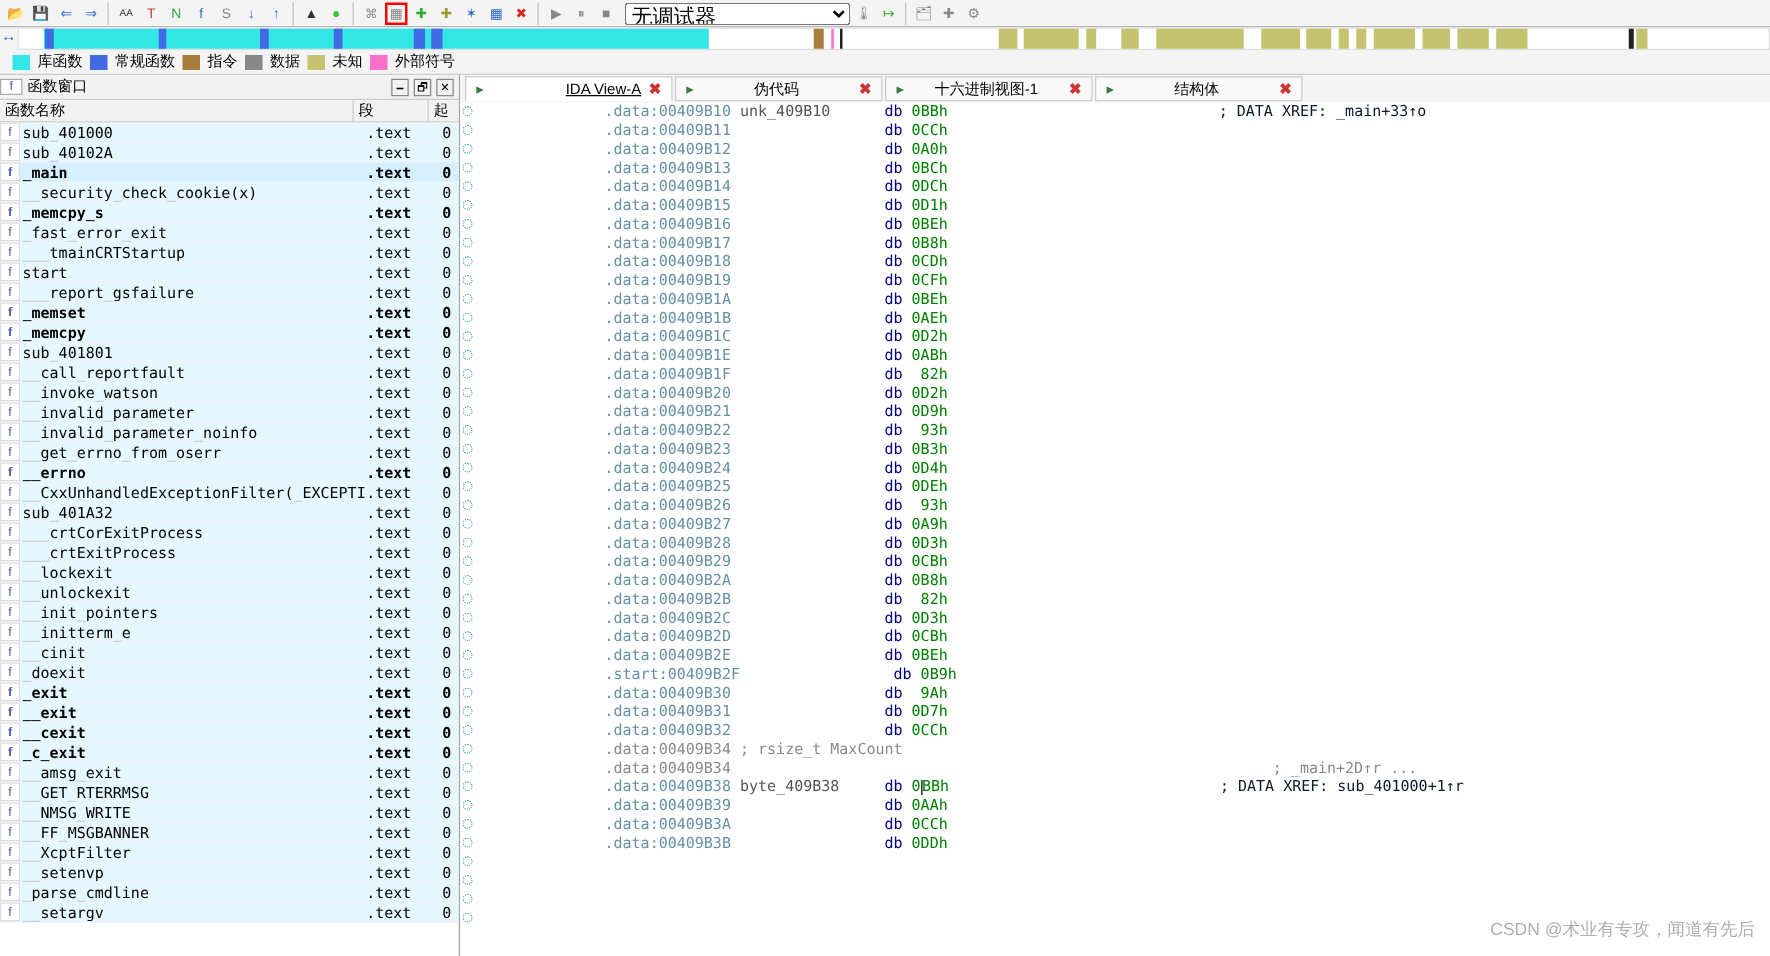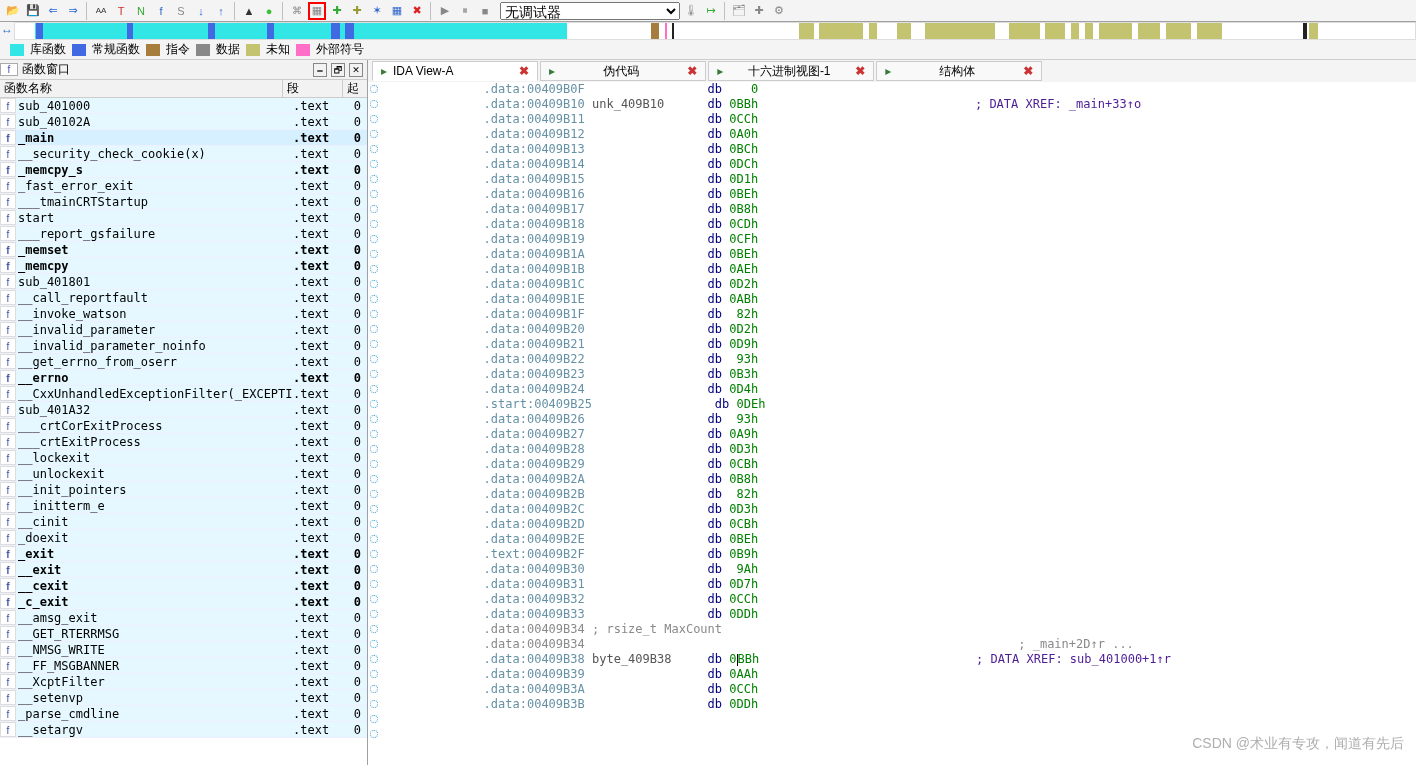--- a/index.html
+++ b/index.html
@@ -1,20 +1,20 @@
 <!DOCTYPE html>
 <html><head>
 <meta charset="utf-8">
 <style>
   * { box-sizing: border-box; margin: 0; padding: 0; }
   body { font-family: "SimSun",Arial,sans-serif; font-size: 12px; background: #f0f0f0; overflow: hidden; width: 1416px; height: 765px; position: relative; }
   .toolbar { height: 22px; background: #f4f4f4; border-bottom: 1px solid #a0a0a0; display: flex; align-items: center; padding: 0 4px; gap: 2px; }
   .tbtn { width: 18px; height: 18px; display: inline-flex; align-items: center; justify-content: center; border: 1px solid transparent; cursor: pointer; font-size: 11px; }
   .tsep { width: 2px; height: 18px; border-left: 1px solid #c0c0c0; margin: 0 2px; }
-  .debugger-combo { width: 180px; height: 18px; font-size: 14px; margin-left: 4px; }
+  .debugger-combo { width: 180px; height: 18px; font-size: 17px; margin-left: 4px; }
   .tbtn.highlighted { border: 2px solid red; }
 
   .navbar { height: 18px; background: #f4f4f4; display: flex; align-items: stretch; position: relative; }
   .nav-space { position: relative; flex: 1; background: #fff; border: 1px solid #ddd; }
   .nav-block { position: absolute; top: 0; bottom: 0; }
   .nav-cyan { background: #33e6e6; }
   .nav-olive { background: #c4c470; }
   .nav-brown { background: #a67d3d; }
   .nav-pink { background: #ff6ec7; }
   .nav-black { background: #222; }
@@ -53,21 +53,21 @@
 
   .disasm { flex: 1; overflow: auto; font-family: Consolas, monospace; font-size: 12px; background: #fff; position: relative; }
   .dline { white-space: pre; height: 15px; line-height: 15px; }
   .guttercol { position: absolute; left: 0; top: 0; bottom: 0; width: 12px; }
   .gutterdot { width: 8px; height: 8px; border: 1px dotted #39c; border-radius: 50%; position: absolute; left: 2px; }
   .addr { color: #6691a5; }
   .mnem { color: #000080; }
   .hex  { color: #008000; }
   .ident { color: #555555; }
   .comment { color: #8a8a8a; }
-  .commentblue { color: #4c1d95; }
+  .commentblue { color: #0f172a; }
   .caret { background: #000; color: #000; display:inline-block; width:1px; height:12px; vertical-align:middle;}
   .watermark { position: absolute; right: 12px; bottom: 12px; color: rgba(120,120,120,.6); font-size: 14px; pointer-events:none;}
 </style>
 </head>
 <body>
 
 <div class="toolbar" id="toolbar">
     <span class="tbtn" style="color: rgb(202, 166, 61);">📂</span>
     <span class="tbtn" style="color: rgb(58, 106, 223);">💾</span>
     <span class="tbtn" style="color: rgb(46, 106, 209);">⇐</span>
@@ -407,21 +407,21 @@
           <span class="frow-seg">.text</span>
           <span class="frow-r">0</span>
         </div>
       </div>
   </div>
 
   <div class="content">
     <div class="tabs" id="tabs">
         <div class="tab active">
           <span class="tab-ico">▸</span>
-          <span style="min-width: 120px; text-align: left;">IDA View-A</span>
+          <span style="min-width: 120px; text-align: right; text-decoration: underline;">IDA View-A</span>
           <span class="tab-close">✖</span>
         </div>
         <div class="tab">
           <span class="tab-ico">▸</span>
           <span style="min-width: 120px; text-align: center;">伪代码</span>
           <span class="tab-close">✖</span>
         </div>
         <div class="tab">
           <span class="tab-ico">▸</span>
           <span style="min-width: 120px; text-align: center;">十六进制视图-1</span>
@@ -473,56 +473,54 @@
           <div class="gutterdot" style="top: 528px;"></div>
           <div class="gutterdot" style="top: 543px;"></div>
           <div class="gutterdot" style="top: 558px;"></div>
           <div class="gutterdot" style="top: 573px;"></div>
           <div class="gutterdot" style="top: 588px;"></div>
           <div class="gutterdot" style="top: 603px;"></div>
           <div class="gutterdot" style="top: 618px;"></div>
           <div class="gutterdot" style="top: 633px;"></div>
           <div class="gutterdot" style="top: 648px;"></div>
         </div>
-    <div class="dline"><span class="addr">                .data:00409B0F</span> <span class="ident"></span>                <span class="mnem">db</span> <span class="hex">   0</span></div>
         <div class="dline"><span class="addr">                .data:00409B10</span> <span class="ident">unk_409B10</span>      <span class="mnem">db</span> <span class="hex">0BBh</span>                              <span class="commentblue">; DATA XREF: _main+33↑o</span></div>
         <div class="dline"><span class="addr">                .data:00409B11</span> <span class="ident"></span>                <span class="mnem">db</span> <span class="hex">0CCh</span></div>
         <div class="dline"><span class="addr">                .data:00409B12</span> <span class="ident"></span>                <span class="mnem">db</span> <span class="hex">0A0h</span></div>
         <div class="dline"><span class="addr">                .data:00409B13</span> <span class="ident"></span>                <span class="mnem">db</span> <span class="hex">0BCh</span></div>
         <div class="dline"><span class="addr">                .data:00409B14</span> <span class="ident"></span>                <span class="mnem">db</span> <span class="hex">0DCh</span></div>
         <div class="dline"><span class="addr">                .data:00409B15</span> <span class="ident"></span>                <span class="mnem">db</span> <span class="hex">0D1h</span></div>
         <div class="dline"><span class="addr">                .data:00409B16</span> <span class="ident"></span>                <span class="mnem">db</span> <span class="hex">0BEh</span></div>
         <div class="dline"><span class="addr">                .data:00409B17</span> <span class="ident"></span>                <span class="mnem">db</span> <span class="hex">0B8h</span></div>
         <div class="dline"><span class="addr">                .data:00409B18</span> <span class="ident"></span>                <span class="mnem">db</span> <span class="hex">0CDh</span></div>
         <div class="dline"><span class="addr">                .data:00409B19</span> <span class="ident"></span>                <span class="mnem">db</span> <span class="hex">0CFh</span></div>
         <div class="dline"><span class="addr">                .data:00409B1A</span> <span class="ident"></span>                <span class="mnem">db</span> <span class="hex">0BEh</span></div>
         <div class="dline"><span class="addr">                .data:00409B1B</span> <span class="ident"></span>                <span class="mnem">db</span> <span class="hex">0AEh</span></div>
         <div class="dline"><span class="addr">                .data:00409B1C</span> <span class="ident"></span>                <span class="mnem">db</span> <span class="hex">0D2h</span></div>
         <div class="dline"><span class="addr">                .data:00409B1E</span> <span class="ident"></span>                <span class="mnem">db</span> <span class="hex">0ABh</span></div>
         <div class="dline"><span class="addr">                .data:00409B1F</span> <span class="ident"></span>                <span class="mnem">db</span> <span class="hex"> 82h</span></div>
         <div class="dline"><span class="addr">                .data:00409B20</span> <span class="ident"></span>                <span class="mnem">db</span> <span class="hex">0D2h</span></div>
         <div class="dline"><span class="addr">                .data:00409B21</span> <span class="ident"></span>                <span class="mnem">db</span> <span class="hex">0D9h</span></div>
         <div class="dline"><span class="addr">                .data:00409B22</span> <span class="ident"></span>                <span class="mnem">db</span> <span class="hex"> 93h</span></div>
         <div class="dline"><span class="addr">                .data:00409B23</span> <span class="ident"></span>                <span class="mnem">db</span> <span class="hex">0B3h</span></div>
         <div class="dline"><span class="addr">                .data:00409B24</span> <span class="ident"></span>                <span class="mnem">db</span> <span class="hex">0D4h</span></div>
-        <div class="dline"><span class="addr">                .start:00409B25</span> <span class="ident"></span>                <span class="mnem">db</span> <span class="hex">0DEh</span></div>
+        <div class="dline"><span class="addr">                .data:00409B25</span> <span class="ident"></span>                <span class="mnem">db</span> <span class="hex">0DEh</span></div>
         <div class="dline"><span class="addr">                .data:00409B26</span> <span class="ident"></span>                <span class="mnem">db</span> <span class="hex"> 93h</span></div>
         <div class="dline"><span class="addr">                .data:00409B27</span> <span class="ident"></span>                <span class="mnem">db</span> <span class="hex">0A9h</span></div>
         <div class="dline"><span class="addr">                .data:00409B28</span> <span class="ident"></span>                <span class="mnem">db</span> <span class="hex">0D3h</span></div>
         <div class="dline"><span class="addr">                .data:00409B29</span> <span class="ident"></span>                <span class="mnem">db</span> <span class="hex">0CBh</span></div>
         <div class="dline"><span class="addr">                .data:00409B2A</span> <span class="ident"></span>                <span class="mnem">db</span> <span class="hex">0B8h</span></div>
         <div class="dline"><span class="addr">                .data:00409B2B</span> <span class="ident"></span>                <span class="mnem">db</span> <span class="hex"> 82h</span></div>
         <div class="dline"><span class="addr">                .data:00409B2C</span> <span class="ident"></span>                <span class="mnem">db</span> <span class="hex">0D3h</span></div>
         <div class="dline"><span class="addr">                .data:00409B2D</span> <span class="ident"></span>                <span class="mnem">db</span> <span class="hex">0CBh</span></div>
         <div class="dline"><span class="addr">                .data:00409B2E</span> <span class="ident"></span>                <span class="mnem">db</span> <span class="hex">0BEh</span></div>
-        <div class="dline"><span class="addr">                .text:00409B2F</span> <span class="ident"></span>                <span class="mnem">db</span> <span class="hex">0B9h</span></div>
+        <div class="dline"><span class="addr">                .start:00409B2F</span> <span class="ident"></span>                <span class="mnem">db</span> <span class="hex">0B9h</span></div>
         <div class="dline"><span class="addr">                .data:00409B30</span> <span class="ident"></span>                <span class="mnem">db</span> <span class="hex"> 9Ah</span></div>
         <div class="dline"><span class="addr">                .data:00409B31</span> <span class="ident"></span>                <span class="mnem">db</span> <span class="hex">0D7h</span></div>
         <div class="dline"><span class="addr">                .data:00409B32</span> <span class="ident"></span>                <span class="mnem">db</span> <span class="hex">0CCh</span></div>
-        <div class="dline"><span class="addr">                .data:00409B33</span> <span class="ident"></span>                <span class="mnem">db</span> <span class="hex">0DDh</span></div>
         <div class="dline"><span class="comment">                .data:00409B34</span> <span class="comment">; rsize_t MaxCount</span></div>
         <div class="dline"><span class="comment">                .data:00409B34</span>                                                            <span class="comment">; _main+2D↑r ...</span></div>
         <div class="dline"><span class="addr">                .data:00409B38</span> <span class="ident">byte_409B38</span>     <span class="mnem">db</span> <span class="hex">0<span class="caret"></span>BBh</span>                              <span class="commentblue">; DATA XREF: sub_401000+1↑r</span></div>
         <div class="dline"><span class="addr">                .data:00409B39</span> <span class="ident"></span>                <span class="mnem">db</span> <span class="hex">0AAh</span></div>
         <div class="dline"><span class="addr">                .data:00409B3A</span> <span class="ident"></span>                <span class="mnem">db</span> <span class="hex">0CCh</span></div>
         <div class="dline"><span class="addr">                .data:00409B3B</span> <span class="ident"></span>                <span class="mnem">db</span> <span class="hex">0DDh</span></div>
       </div>
   </div>
 </div>
 

